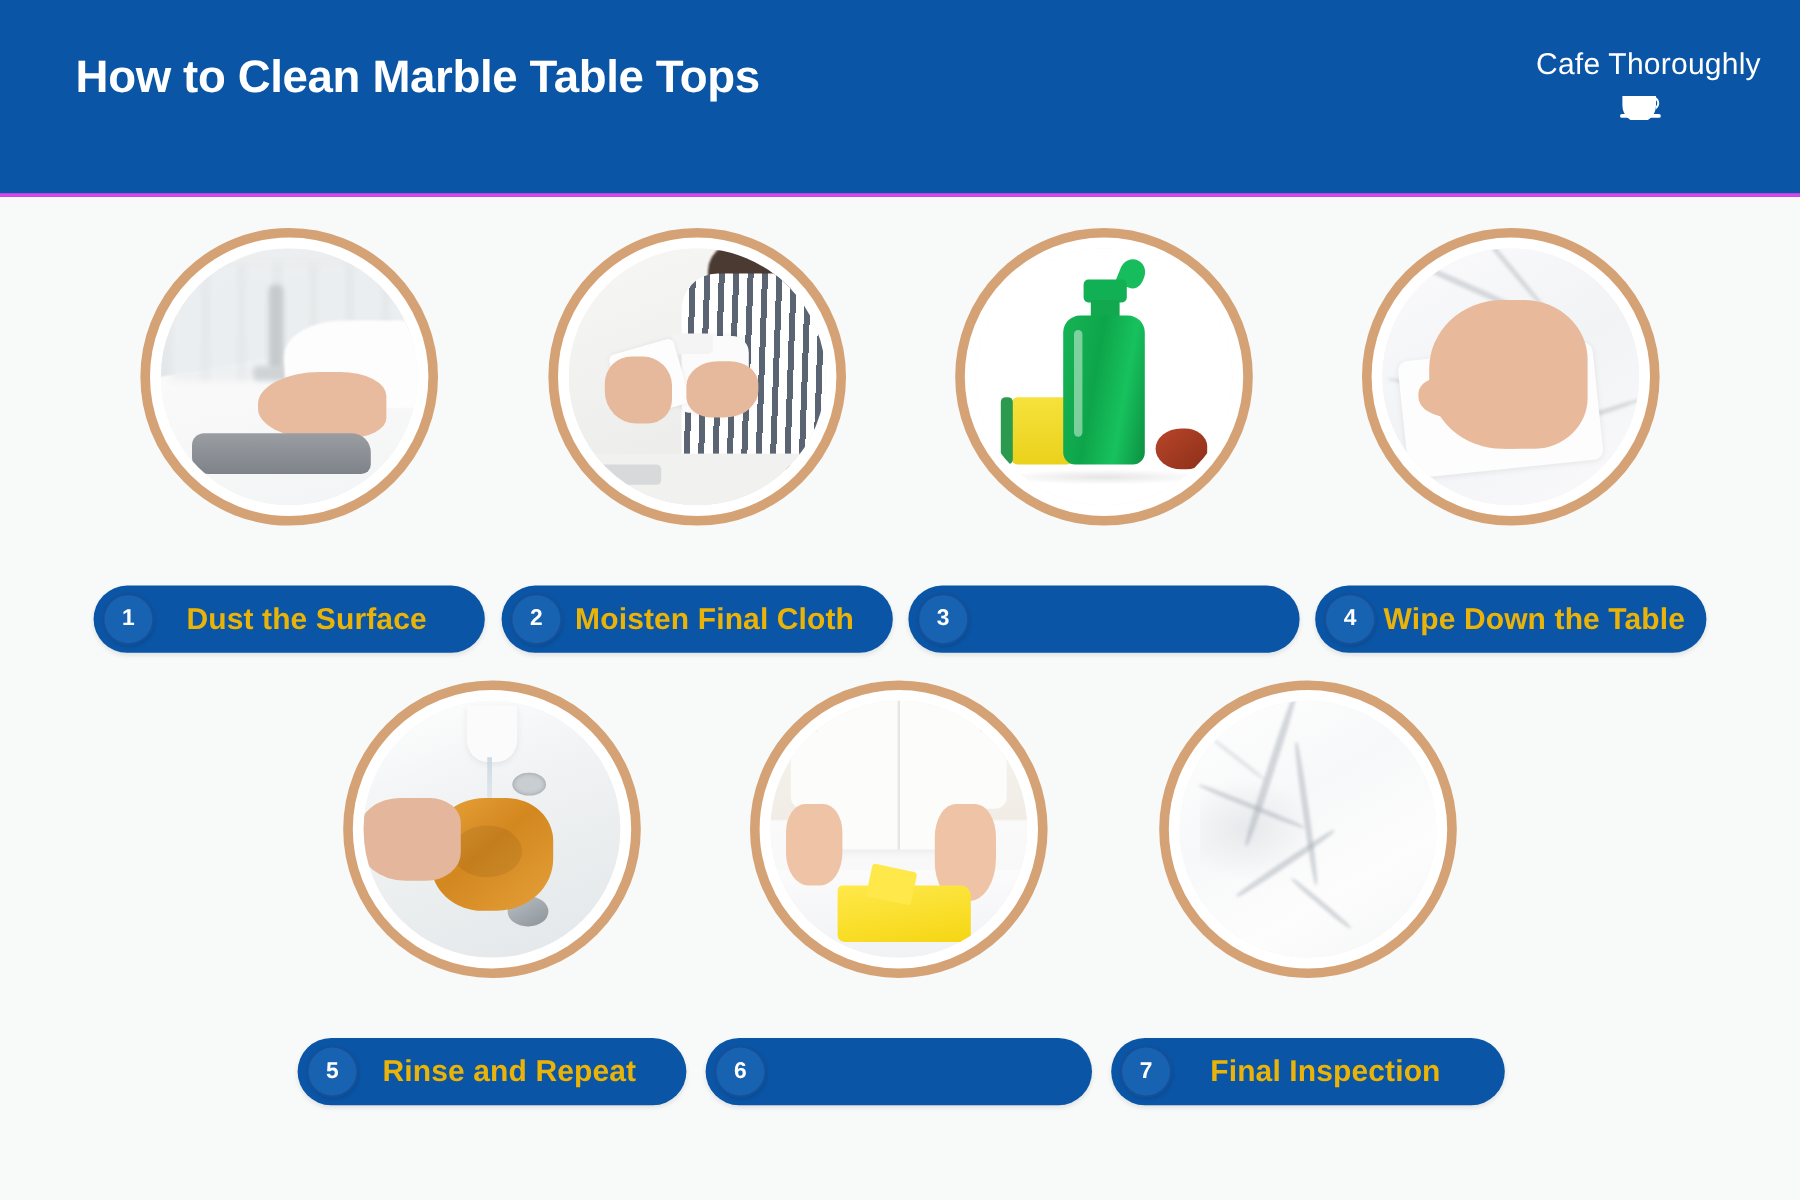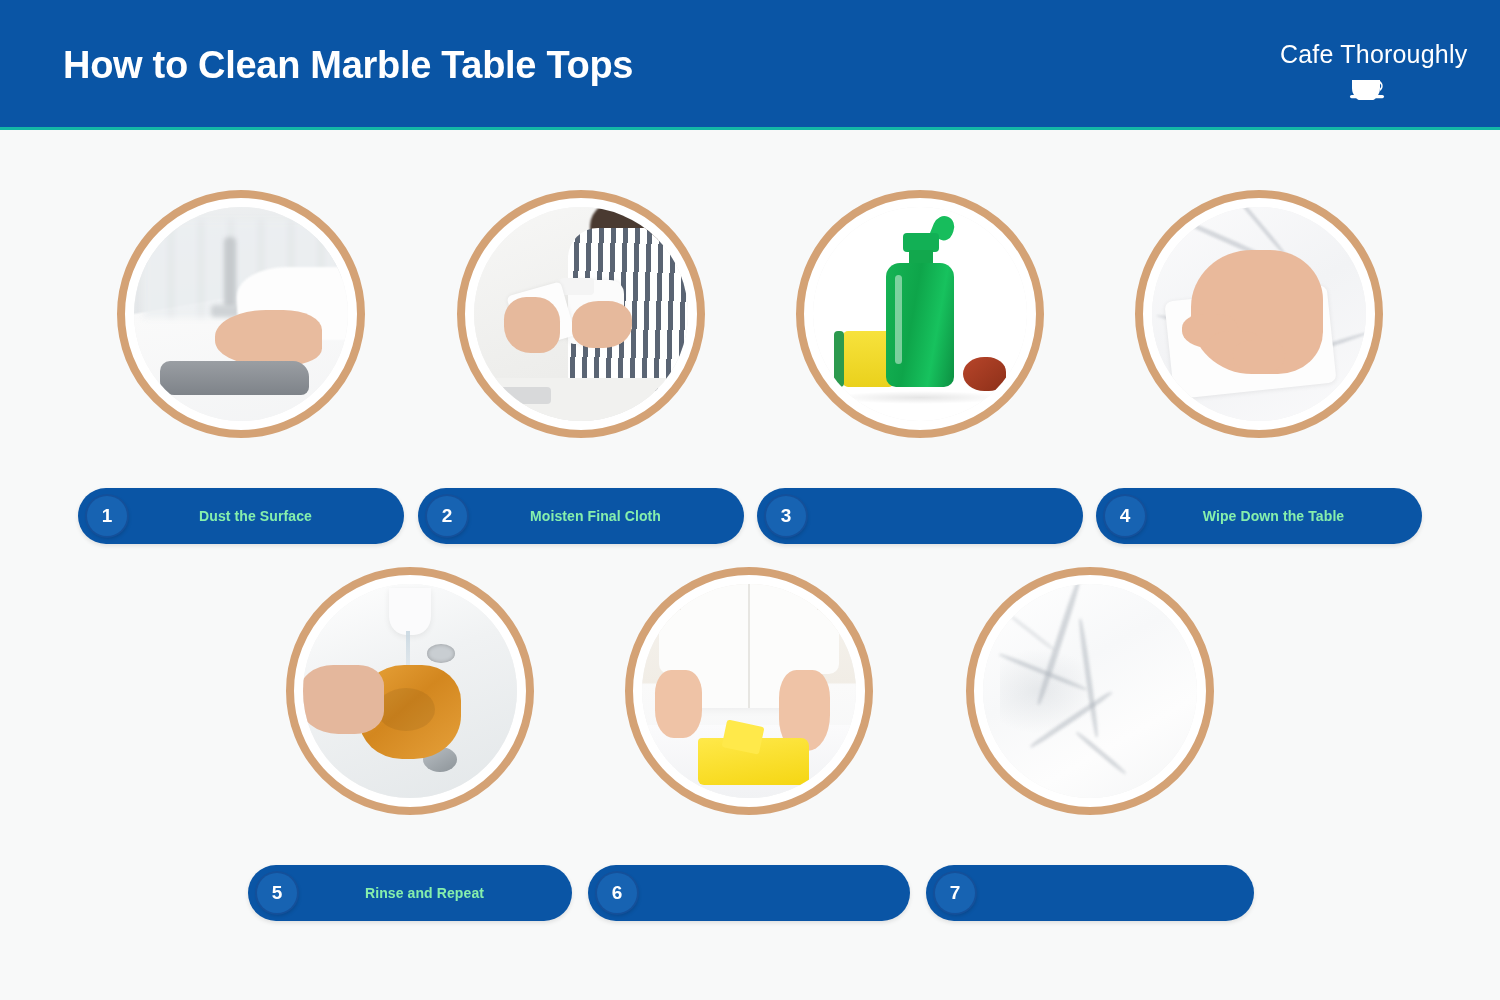--- a/index.html
+++ b/index.html
@@ -6,23 +6,23 @@
   html,body { width:1500px; height:1000px; }
   body {
     background:#f8f9f9;
     font-family:"Liberation Sans", sans-serif;
     overflow:hidden;
     position:relative;
   }
 
   
   .header {
-    position:absolute; left:0; top:0; width:1500px; height:130px;
+    position:absolute; left:0; top:0; width:1500px; height:164px;
     background:#0a55a5;
-    border-bottom:3px solid #14b8a6;
+    border-bottom:3px solid #d946ef;
   }
   .header-title {
     position:absolute; left:63px; top:44px;
     color:#ffffff;
     font-size:38px;
     font-weight:bold;
     letter-spacing:-0.3px;
     white-space:nowrap;
   }
   .logo {
@@ -171,22 +171,22 @@
     margin-left:9px;
     border-radius:50%;
     background:#1763b2;
     box-shadow:0 0 0 2px #14509a, 1px 2px 4px rgba(0,0,0,.22);
     display:flex; align-items:center; justify-content:center;
     color:#ffffff; font-size:19px; font-weight:bold;
   }
   .pill-label {
     flex:1 1 auto;
     text-align:center;
-    color:#86efac;
-    font-size:14px;
+    color:#eab308;
+    font-size:25px;
     font-weight:bold;
     letter-spacing:.1px;
     padding:0 28px 0 8px;
     white-space:nowrap;
   }
 </style>
 </head>
 <body>
 
 <div class="header">
@@ -338,16 +338,17 @@
               <div class="mv m2"></div>
               <div class="mv m3"></div>
             <div class="mv m4"></div>
               <div class="mv m5"></div>
               <div class="mv m6"></div>
           </div>
         </div>
       </div>
       <div class="pill" style="top:298px; width:328px;">
         <div class="badge">7</div>
+        <div class="pill-label">Final Inspection</div>
       </div>
     </div>
   </div>
 </div>
 
 </body></html>

